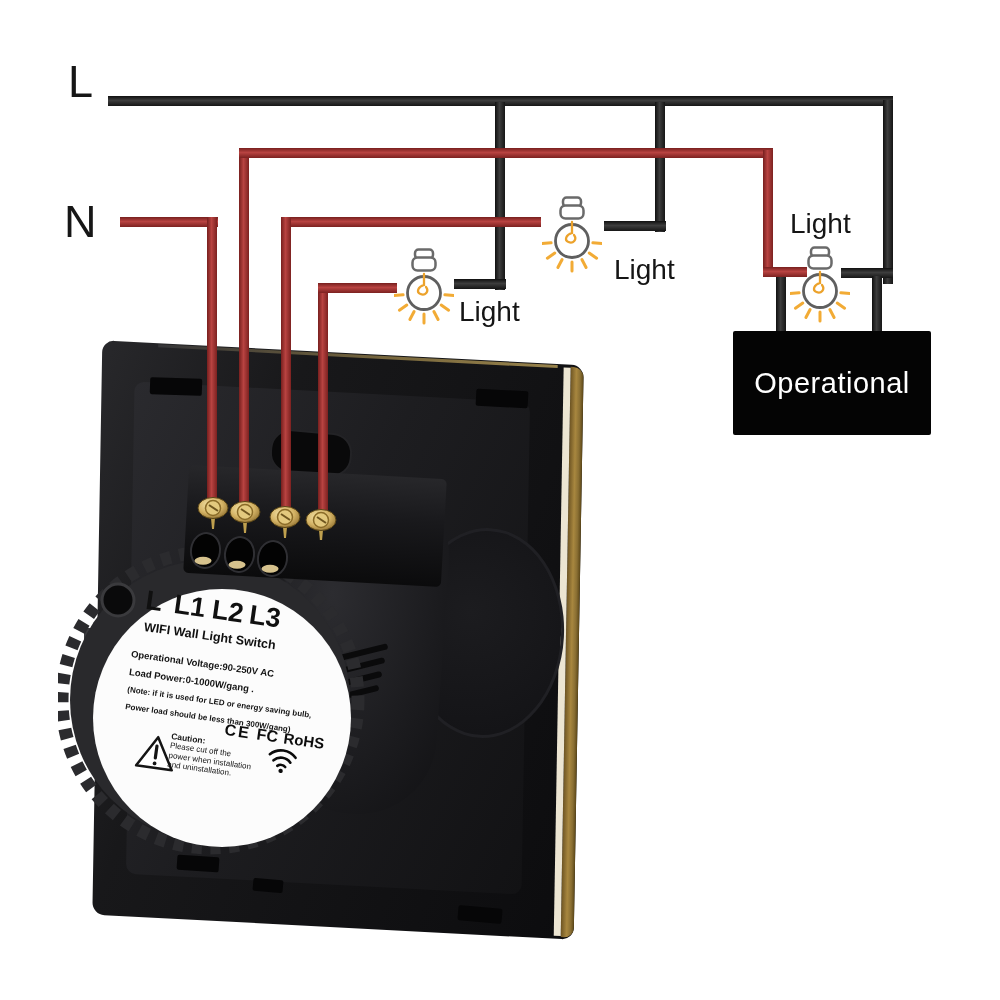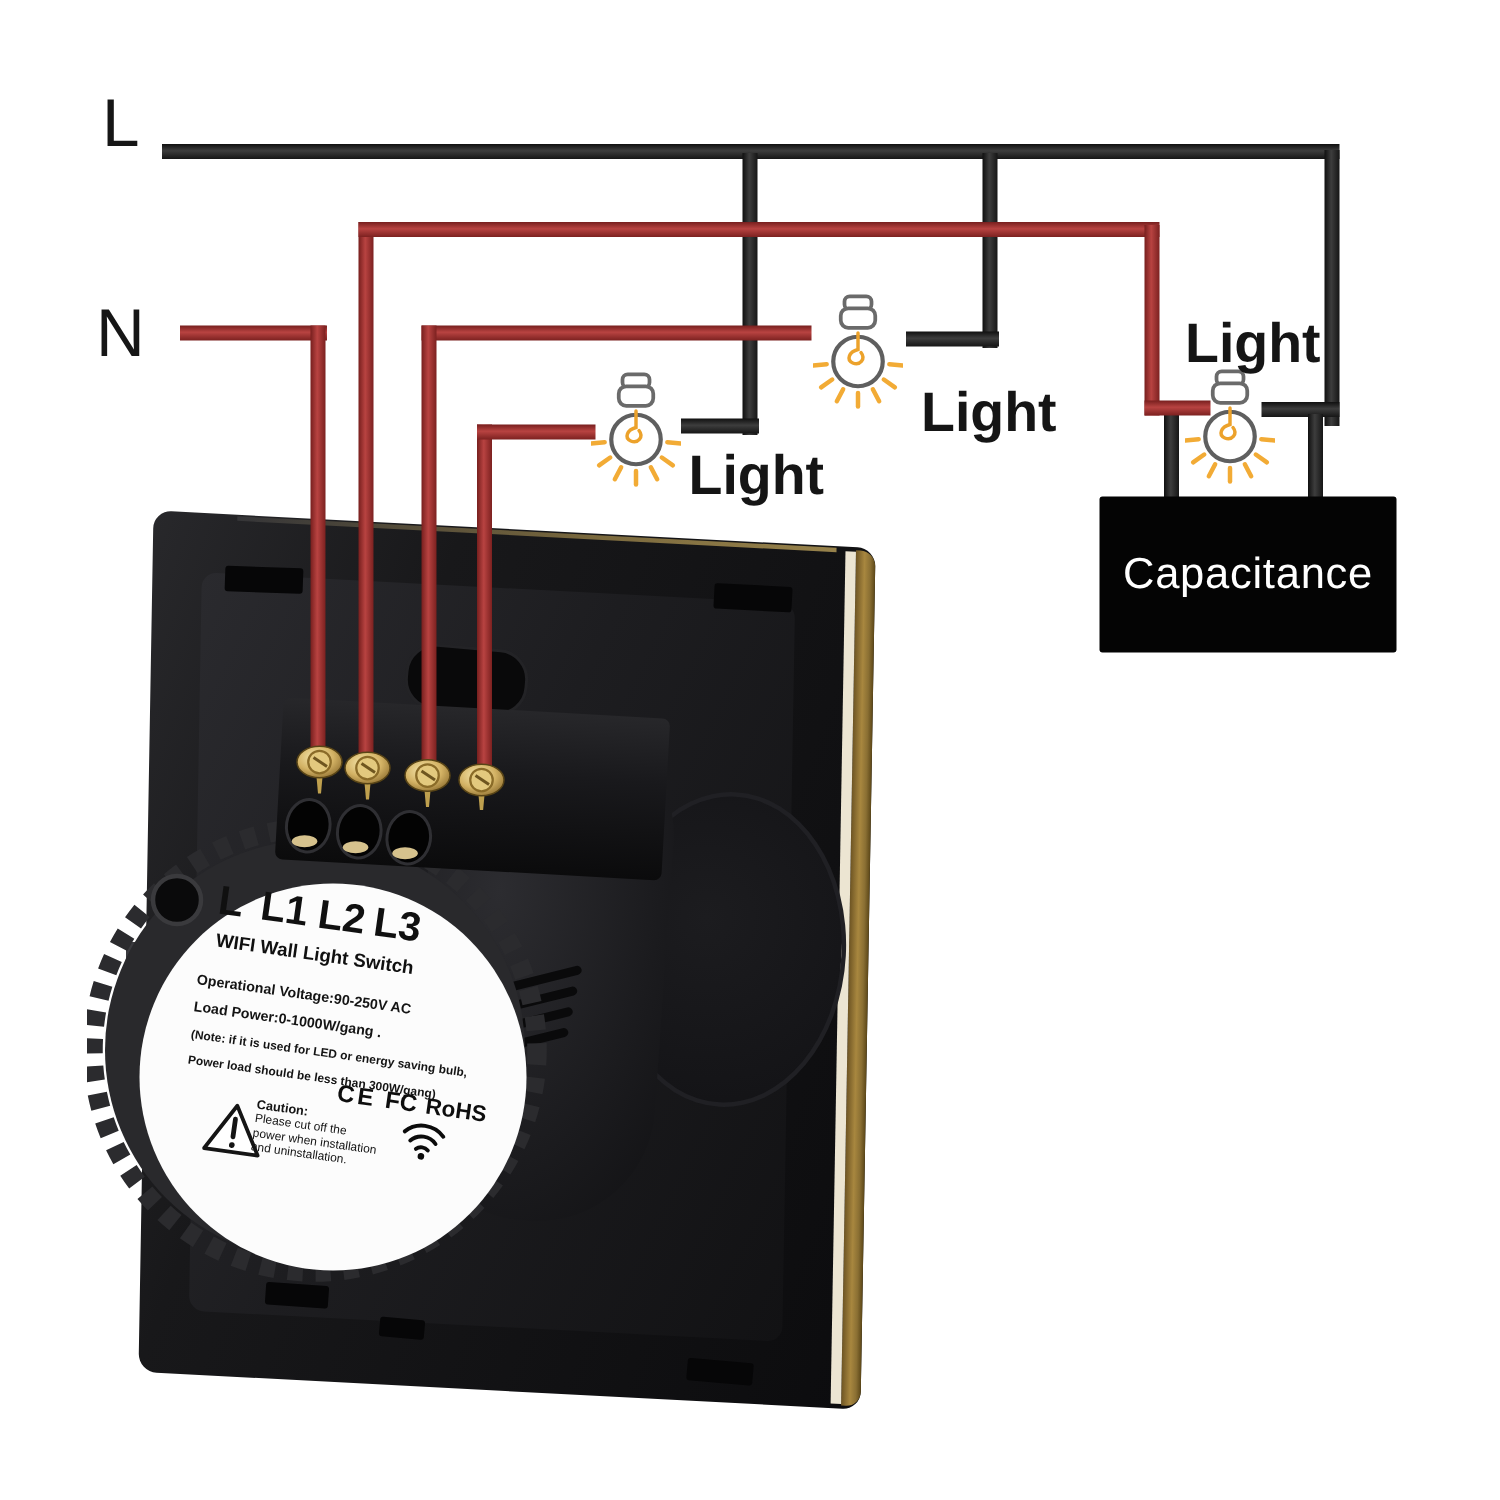--- a/index.html
+++ b/index.html
@@ -6,21 +6,21 @@
   #stage{position:relative;width:1000px;height:1000px;background:#fff;overflow:hidden;
          font-family:"Liberation Sans","DejaVu Sans",sans-serif;color:#161616;}
   .abs{position:absolute;}
   
   .wireB{position:absolute;background:linear-gradient(to bottom,#101010,#3d3d3d 45%,#161616);}
   .wireBv{position:absolute;background:linear-gradient(to right,#101010,#3d3d3d 45%,#161616);}
   .wireR{position:absolute;background:linear-gradient(to bottom,#771f1e,#b84341 45%,#7c2120);}
   .wireRv{position:absolute;background:linear-gradient(to right,#771f1e,#b84341 45%,#7c2120);}
   
   .mains{position:absolute;font-size:45px;font-weight:500;letter-spacing:0;}
-  .lightlbl{position:absolute;font-size:37px;font-weight:700;color:#151515;}
+  .lightlbl{position:absolute;font-size:28px;font-weight:400;color:#151515;}
   .capbox{position:absolute;left:733px;top:331px;width:198px;height:104px;background:#040404;
           display:flex;align-items:center;justify-content:center;border-radius:2px;}
   .capbox span{color:#fff;font-size:29px;font-weight:500;letter-spacing:.5px;}
   
   .panel{position:absolute;left:97px;top:353px;width:482px;height:574px;border-radius:12px;
          transform:rotate(3deg) skewX(2deg);
          background:linear-gradient(110deg,#28282b 0%,#18181a 30%,#0c0c0e 100%);}
   .goldEdge{position:absolute;right:0;top:2px;bottom:2px;width:13px;border-radius:0 10px 10px 0;
          background:linear-gradient(to right,#6d5423,#a8873f 45%,#8a6f33 75%,#5c4718);}
   .creamEdge{position:absolute;right:13px;top:3px;bottom:3px;width:7px;background:#ece5d2;}
@@ -208,21 +208,21 @@
     <circle cx="30" cy="45" r="16.5" fill="#fff" stroke="#5f5f5f" stroke-width="2.8"></circle>
     <path d="M30 26 v11 c-6 1.5 -8 7 -3.5 9 c4.5 2 9 -2.5 5.5 -7" fill="none" stroke="#eca22b" stroke-width="2.3" stroke-linecap="round"></path>
   </svg>
 
   <div class="mains" style="left:68px;top:56px;">L</div>
   <div class="mains" style="left:64px;top:196px;">N</div>
   <div class="lightlbl" style="left:459px;top:296px;">Light</div>
   <div class="lightlbl" style="left:614px;top:254px;">Light</div>
   <div class="lightlbl" style="left:790px;top:208px;">Light</div>
   <div class="capbox">
-    <span>Capacitance</span>
+    <span>Operational</span>
   </div>
 
   <div class="terms rot">
     <span>L</span>
     <span style="margin-left:12px;">L1</span>
     <span style="margin-left:7px;">L2</span>
     <span style="margin-left:6px;">L3</span>
   </div>
   <div class="ltitle rot">WIFI Wall Light Switch</div>
   <div class="spec rot" style="left:132px;top:648px;font-size:9.5px;font-weight:bold;">Operational Voltage:90-250V AC</div>

